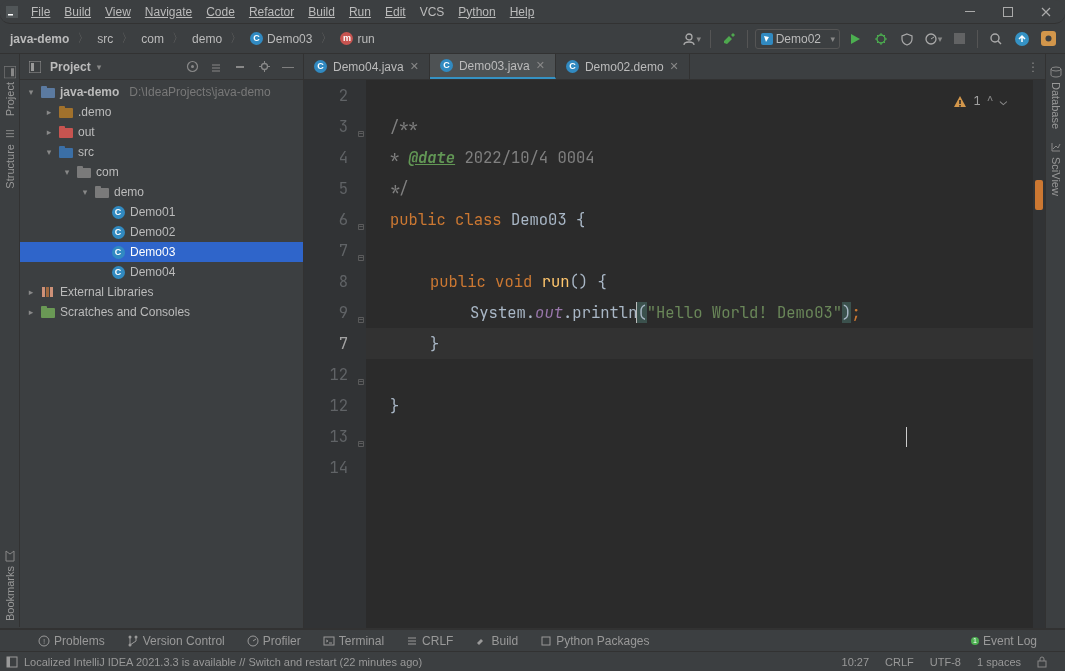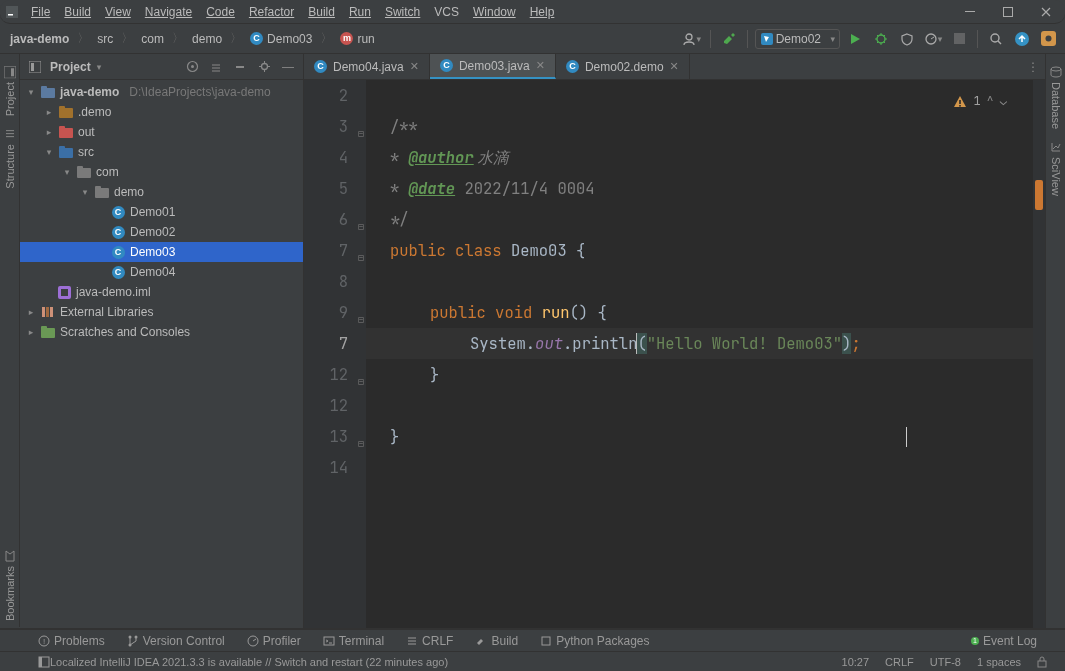--- a/index.html
+++ b/index.html
@@ -302,21 +302,21 @@
   .status-row {
     height: 20px;
     display: flex;
     align-items: center;
     padding: 0 6px;
     border-top: 1px solid #323232;
     background: #3c3f41;
     color: #999;
     font-size: 11px;
   }
-  .status-row .status-msg { display:flex; align-items:center; gap:0; flex:1;margin-left:32px; }
+  .status-row .status-msg { display:flex; align-items:center; gap:6px; flex:1; }
   .status-row .cell { padding: 0 8px; }
   .lock-icon { color:#888; }
 
   
   svg { display: block; }
   .class-ico-circle {
     width:13px;height:13px;border-radius:50%;
     background:#318ac1;color:#fff;
     font-size:9px;font-weight:bold;line-height:13px;text-align:center;
     font-family:Arial,sans-serif;
@@ -342,23 +342,23 @@
   </div>
   <div class="menubar">
     <div class="menu-item"><span class="u">File</span></div>
     <div class="menu-item"><span class="u">Build</span></div>
     <div class="menu-item"><span class="u">View</span></div>
     <div class="menu-item"><span class="u">Navigate</span></div>
     <div class="menu-item"><span class="u">Code</span></div>
     <div class="menu-item"><span class="u">Refactor</span></div>
     <div class="menu-item"><span class="u">Build</span></div>
     <div class="menu-item"><span class="u">Run</span></div>
-    <div class="menu-item"><span class="u">Switch</span></div>
+    <div class="menu-item"><span class="u">Edit</span></div>
     <div class="menu-item"><span>VCS</span></div>
-    <div class="menu-item"><span class="u">Window</span></div>
+    <div class="menu-item"><span class="u">Python</span></div>
     <div class="menu-item"><span class="u">Help</span></div>
   </div>
   <div class="title-spacer"></div>
   <div class="title-spacer"></div>
   <div class="win-controls">
     <div class="win-btn">
         <svg width="10" height="10">
           <rect y="4" width="10" height="1" fill="#aaa"></rect>
         </svg>
       </div>
@@ -616,29 +616,20 @@
             <span class="class-ico-circle">C</span>
           </span>
         <span>Demo03</span>
       </div>
       <div class="node" style="padding-left:90px">
         <span class="icon">
             <span class="class-ico-circle">C</span>
           </span>
         <span>Demo04</span>
       </div>
-      <div class="node" style="padding-left:36px">
-        <span class="icon iml-ico">
-            <svg width="13" height="13">
-              <rect width="13" height="13" rx="2" fill="#9d6fd6"></rect>
-              <rect x="3" y="3" width="7" height="7" fill="#3c3f41"></rect>
-            </svg>
-          </span>
-        <span>java-demo.iml</span>
-      </div>
       <div class="node" style="padding-left:6px">
         <span class="arrow">▸</span>
         <span class="icon lib-ico">
             <svg width="14" height="12">
               <rect x="1" y="1" width="3" height="10" fill="#ce9178"></rect>
               <rect x="5" y="1" width="3" height="10" fill="#a0683f"></rect>
               <rect x="9" y="1" width="3" height="10" fill="#ce9178"></rect>
             </svg>
           </span>
         <span>External Libraries</span>
@@ -696,22 +687,21 @@
         <span class="fold" style="top:38px">⊟</span>
         <span class="fold" style="top:131px">⊟</span>
         <span class="fold" style="top:162px">⊟</span>
         <span class="fold" style="top:224px">⊟</span>
         <span class="fold" style="top:286px">⊟</span>
         <span class="fold" style="top:348px">⊟</span>
       </div>
       <div class="code">
         <div class="row"></div>
         <div class="row"><span class="tk-comment">/**</span></div>
-        <div class="row"><span class="tk-comment"> * </span><span class="tk-doc-tag">@author</span><span class="tk-author"> 水滴</span></div>
-        <div class="row"><span class="tk-comment"> * </span><span class="tk-doc-tag">@date</span><span class="tk-comment"> 2022/11/4 0004</span></div>
+        <div class="row"><span class="tk-comment"> * </span><span class="tk-doc-tag">@date</span><span class="tk-comment"> 2022/10/4 0004</span></div>
         <div class="row"><span class="tk-comment"> */</span></div>
         <div class="row"><span class="tk-orange">public </span><span class="tk-orange">class </span><span class="tk-name">Demo03</span><span class="tk-name"> {</span></div>
         <div class="row"></div>
         <div class="row"><span style="display:inline-block;width:40px"></span><span class="tk-orange">public </span><span class="tk-orange">void </span><span class="tk-yellow">run</span><span class="tk-name">() {</span></div>
         <div class="row" style="position:relative"><span style="display:inline-block;width:80px"></span><span class="tk-name">System.</span><span class="tk-purple">out</span><span class="tk-name">.</span><span class="tk-name">println</span><span class="tk-cursor"></span><span class="tk-name" style="background:#3b514d;">(</span><span class="tk-string">"Hello World! Demo03"</span><span class="tk-name" style="background:#3b514d;">)</span><span class="tk-orange">;</span></div>
         <div class="row"><span style="display:inline-block;width:40px"></span><span class="tk-name">}</span></div>
         <div class="row"></div>
         <div class="row"><span class="tk-name">}</span></div>
         <div class="row"></div>
 

